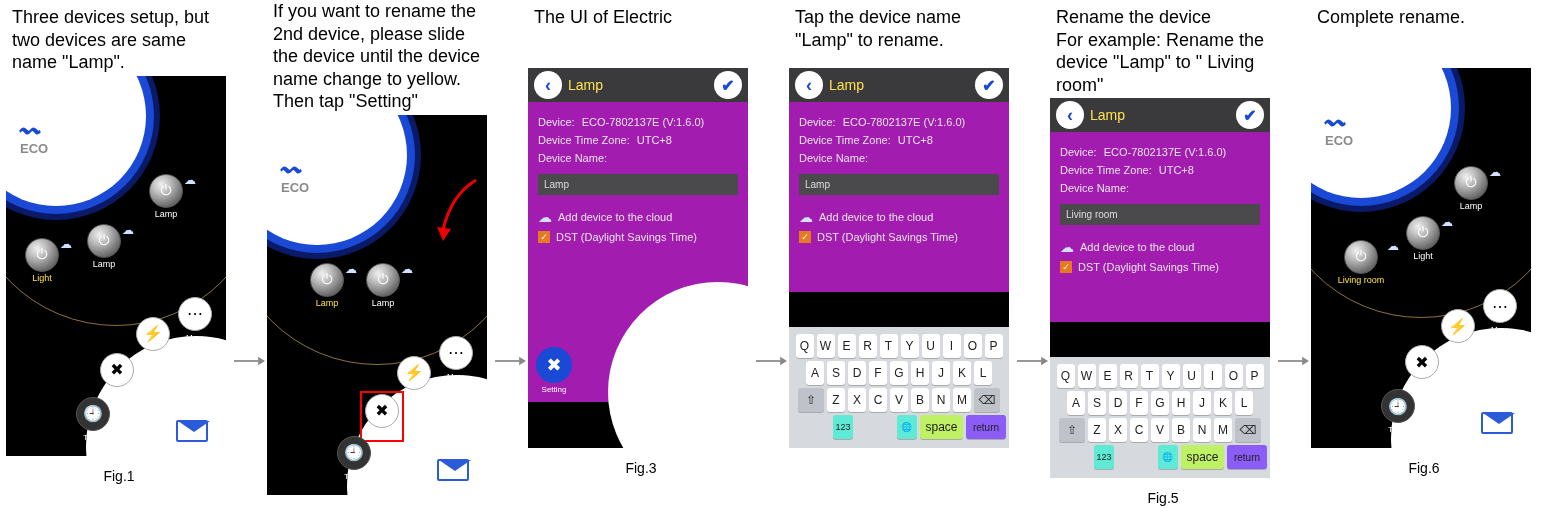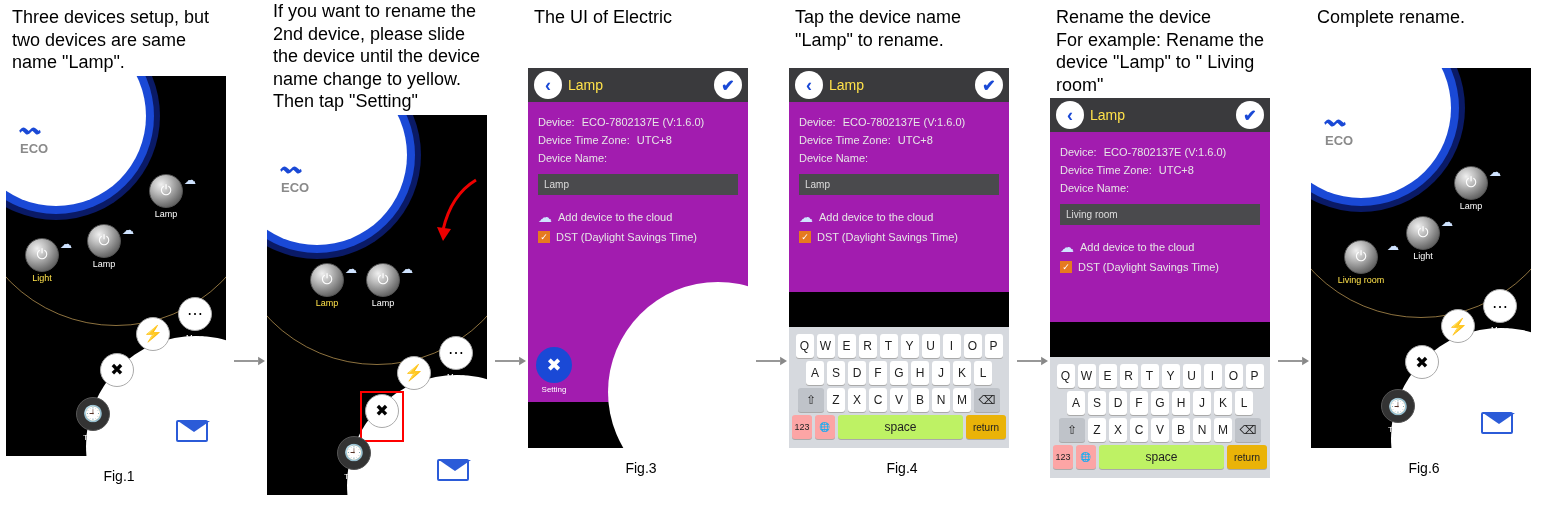--- a/index.html
+++ b/index.html
@@ -243,22 +243,22 @@
     background:#fff;
     border-radius:3px;
     box-shadow:0 1px 0 #aaa;
     font-size:12px;
     width:18px; height:24px;
     display:flex; align-items:center; justify-content:center;
     color:#222;
   }
   .key.wide { width:26px; background:#bfc3c9; }
   .key.space { flex:1; background:#bef264; }
-  .key.sys { width:20px; background:#fca5a5; font-size:9px; }
-  .key.ret { width:40px; background:#eab308; font-size:10px; }
+  .key.sys { width:20px; background:#5eead4; font-size:9px;margin-left:41px; }
+  .key.ret { width:40px; background:#8b5cf6; font-size:10px; }
 
   
   .red-arrow {
     position:absolute;
     top:60px; right:6px;
     width:50px; height:70px;
     pointer-events:none;
   }
 </style>
 </head>
@@ -468,21 +468,20 @@
             <div class="key wide">⌫</div>
           </div>
         <div class="krow">
           <div class="key sys">123</div>
           <div class="key sys">🌐</div>
           <div class="key space">space</div>
           <div class="key ret">return</div>
         </div>
       </div>
     </div>
-    <div class="figlabel">Fig.4</div>
   </div>
 
   <div class="arrow">
     <svg viewBox="0 0 36 14">
         <line x1="0" y1="7" x2="28" y2="7" stroke="#888" stroke-width="2"></line>
         <polygon points="28,2 36,7 28,12" fill="#888"></polygon>
       </svg>
   </div>
 
   <div class="panel">
@@ -544,20 +543,21 @@
             <div class="key wide">⌫</div>
           </div>
         <div class="krow">
           <div class="key sys">123</div>
           <div class="key sys">🌐</div>
           <div class="key space">space</div>
           <div class="key ret">return</div>
         </div>
       </div>
     </div>
+    <div class="figlabel">Fig.5</div>
   </div>
 
   <div class="arrow">
     <svg viewBox="0 0 36 14">
         <line x1="0" y1="7" x2="28" y2="7" stroke="#888" stroke-width="2"></line>
         <polygon points="28,2 36,7 28,12" fill="#888"></polygon>
       </svg>
   </div>
 
   <div class="panel">

